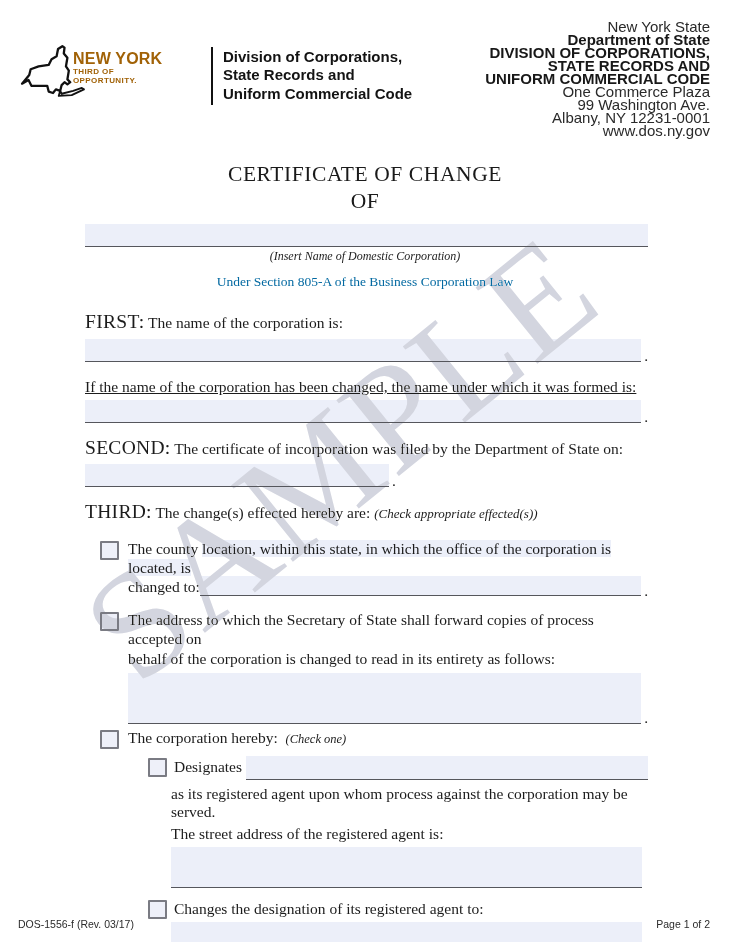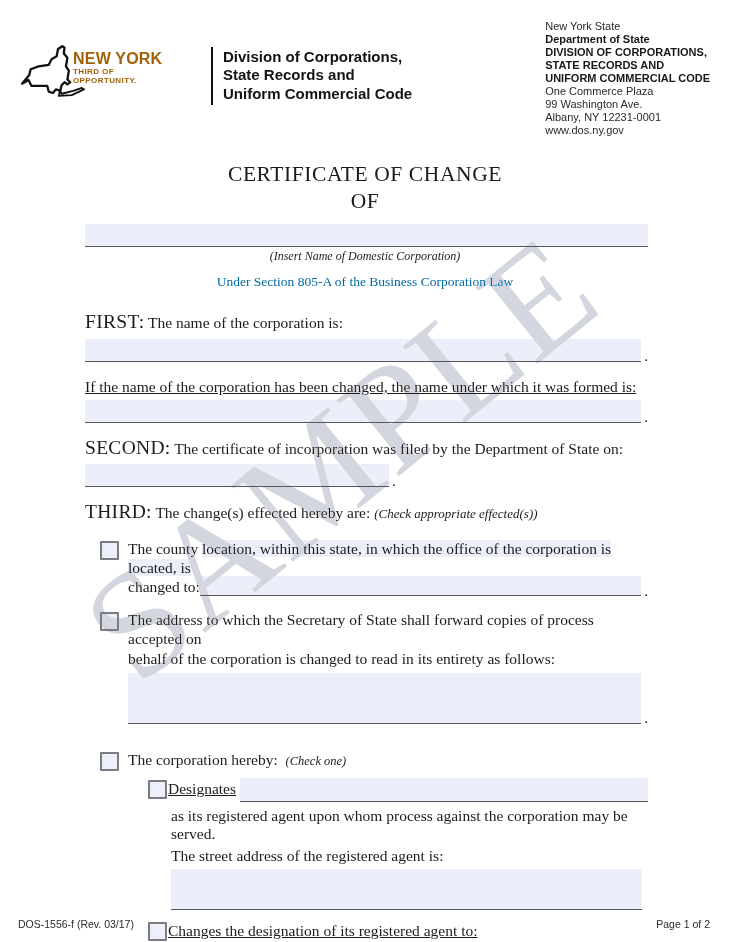--- a/index.html
+++ b/index.html
@@ -11,21 +11,21 @@
   
   .header{display:flex;justify-content:space-between;padding:14px 20px 0 15px;}
   .logo-group{display:flex;align-items:center;}
   .logo-mark{position:relative;width:196px;height:88px;flex:none;}
   .logo-mark svg{position:absolute;left:2px;top:6px;}
   .brand{position:absolute;left:58px;top:18px;font-family:"Liberation Sans",sans-serif;font-weight:bold;color:#a16207;}
   .brand-name{font-size:16px;letter-spacing:.2px;line-height:17px;}
   .brand-tag{font-size:8px;letter-spacing:.4px;line-height:9.5px;}
   .logo-divider{width:2px;height:58px;background:#111;margin:0 10px 0 0;flex:none;}
   .division{font-family:"Liberation Sans",sans-serif;font-weight:bold;font-size:15px;line-height:18.5px;color:#131313;}
-  .agency{font-family:"Liberation Sans",sans-serif;font-size:11px;line-height:13px;text-align:left;color:#2a2a2a;padding-top:6px;}
+  .agency{font-family:"Liberation Sans",sans-serif;font-size:15px;line-height:13px;text-align:right;color:#2a2a2a;padding-top:6px;}
   .agency .b{font-weight:bold;color:#181818;}
   
   .title-block{text-align:center;margin-top:24px;}
   .title-line{font-size:21.5px;letter-spacing:.6px;line-height:27px;color:#1a1a1a;}
   .name-field-wrap{margin:9px 82px 0 85px;display:flex;}
   .caption{text-align:center;font-style:italic;font-size:12px;margin-top:2px;color:#222;}
   .statute{text-align:center;font-size:13.5px;margin-top:10px;color:#0369a1;}
   
   .field{background:#eceff9;border-bottom:1.5px solid #55565c;height:22px;flex:1;}
   .field.short{flex:none;width:54%;}
@@ -43,21 +43,21 @@
   .options{margin-left:15px;}
   .opt{display:flex;margin-top:13px;}
   .checkbox{width:15px;height:15px;border:2px solid #7a7b83;background:#eef0f9;border-radius:1px;flex:none;margin-top:2px;}
   .opt-content{margin-left:9px;flex:1;}
   .opt-line{line-height:19px;}
   .hl{background:#eceff9;}
   .inline-frow{display:flex;align-items:flex-end;line-height:20px;}
   .inline-field{background:#eceff9;border-bottom:1.5px solid #55565c;height:19px;flex:1;position:relative;top:-1px;}
   .tall-field{background:#eceff9;border-bottom:1.5px solid #55565c;height:23px;flex:1;margin-left:4px;}
   .sub-opt{display:flex;margin:7px 0 0 48px;}
-  .sub-label{margin-left:1px;line-height:21px;flex:none;text-decoration:underline;}
+  .sub-label{margin-left:7px;line-height:21px;flex:none;}
   .sub-indent{margin-left:71px;}
   .boxrow{display:flex;align-items:flex-end;}
   
   .watermark{
     position:absolute;left:8px;top:372px;width:664px;text-align:center;
     font-family:"Liberation Serif",serif;font-size:150px;letter-spacing:2px;
     color:#d3d5df;transform:rotate(-39deg);pointer-events:none;
     mix-blend-mode:darken;z-index:30;user-select:none;
   }
   
@@ -166,21 +166,21 @@
         <div class="opt-content">
           <div class="opt-line">The address to which the Secretary of State shall forward copies of process accepted on</div>
           <div class="opt-line" style="line-height:21px;">behalf of the corporation is changed to read in its entirety as follows:</div>
           <div class="boxrow" style="margin-top:4px;">
             <div class="bigfield" style="height:50px;"></div>
             <span class="period">.</span>
           </div>
         </div>
       </div>
 
-      <div class="opt" style="margin-top:26px;align-items:center;">
+      <div class="opt" style="margin-top:4px;align-items:center;">
         <div class="checkbox"></div>
         <div class="opt-content">
           <div class="opt-line"><span>The corporation hereby:</span>&nbsp; <span class="sec-hint" style="font-size:12.5px;">(Check one)</span></div>
         </div>
       </div>
 
       <div class="sub-opt">
         <div class="checkbox"></div>
         <span class="sub-label">Designates</span>
         <div class="tall-field"></div>

